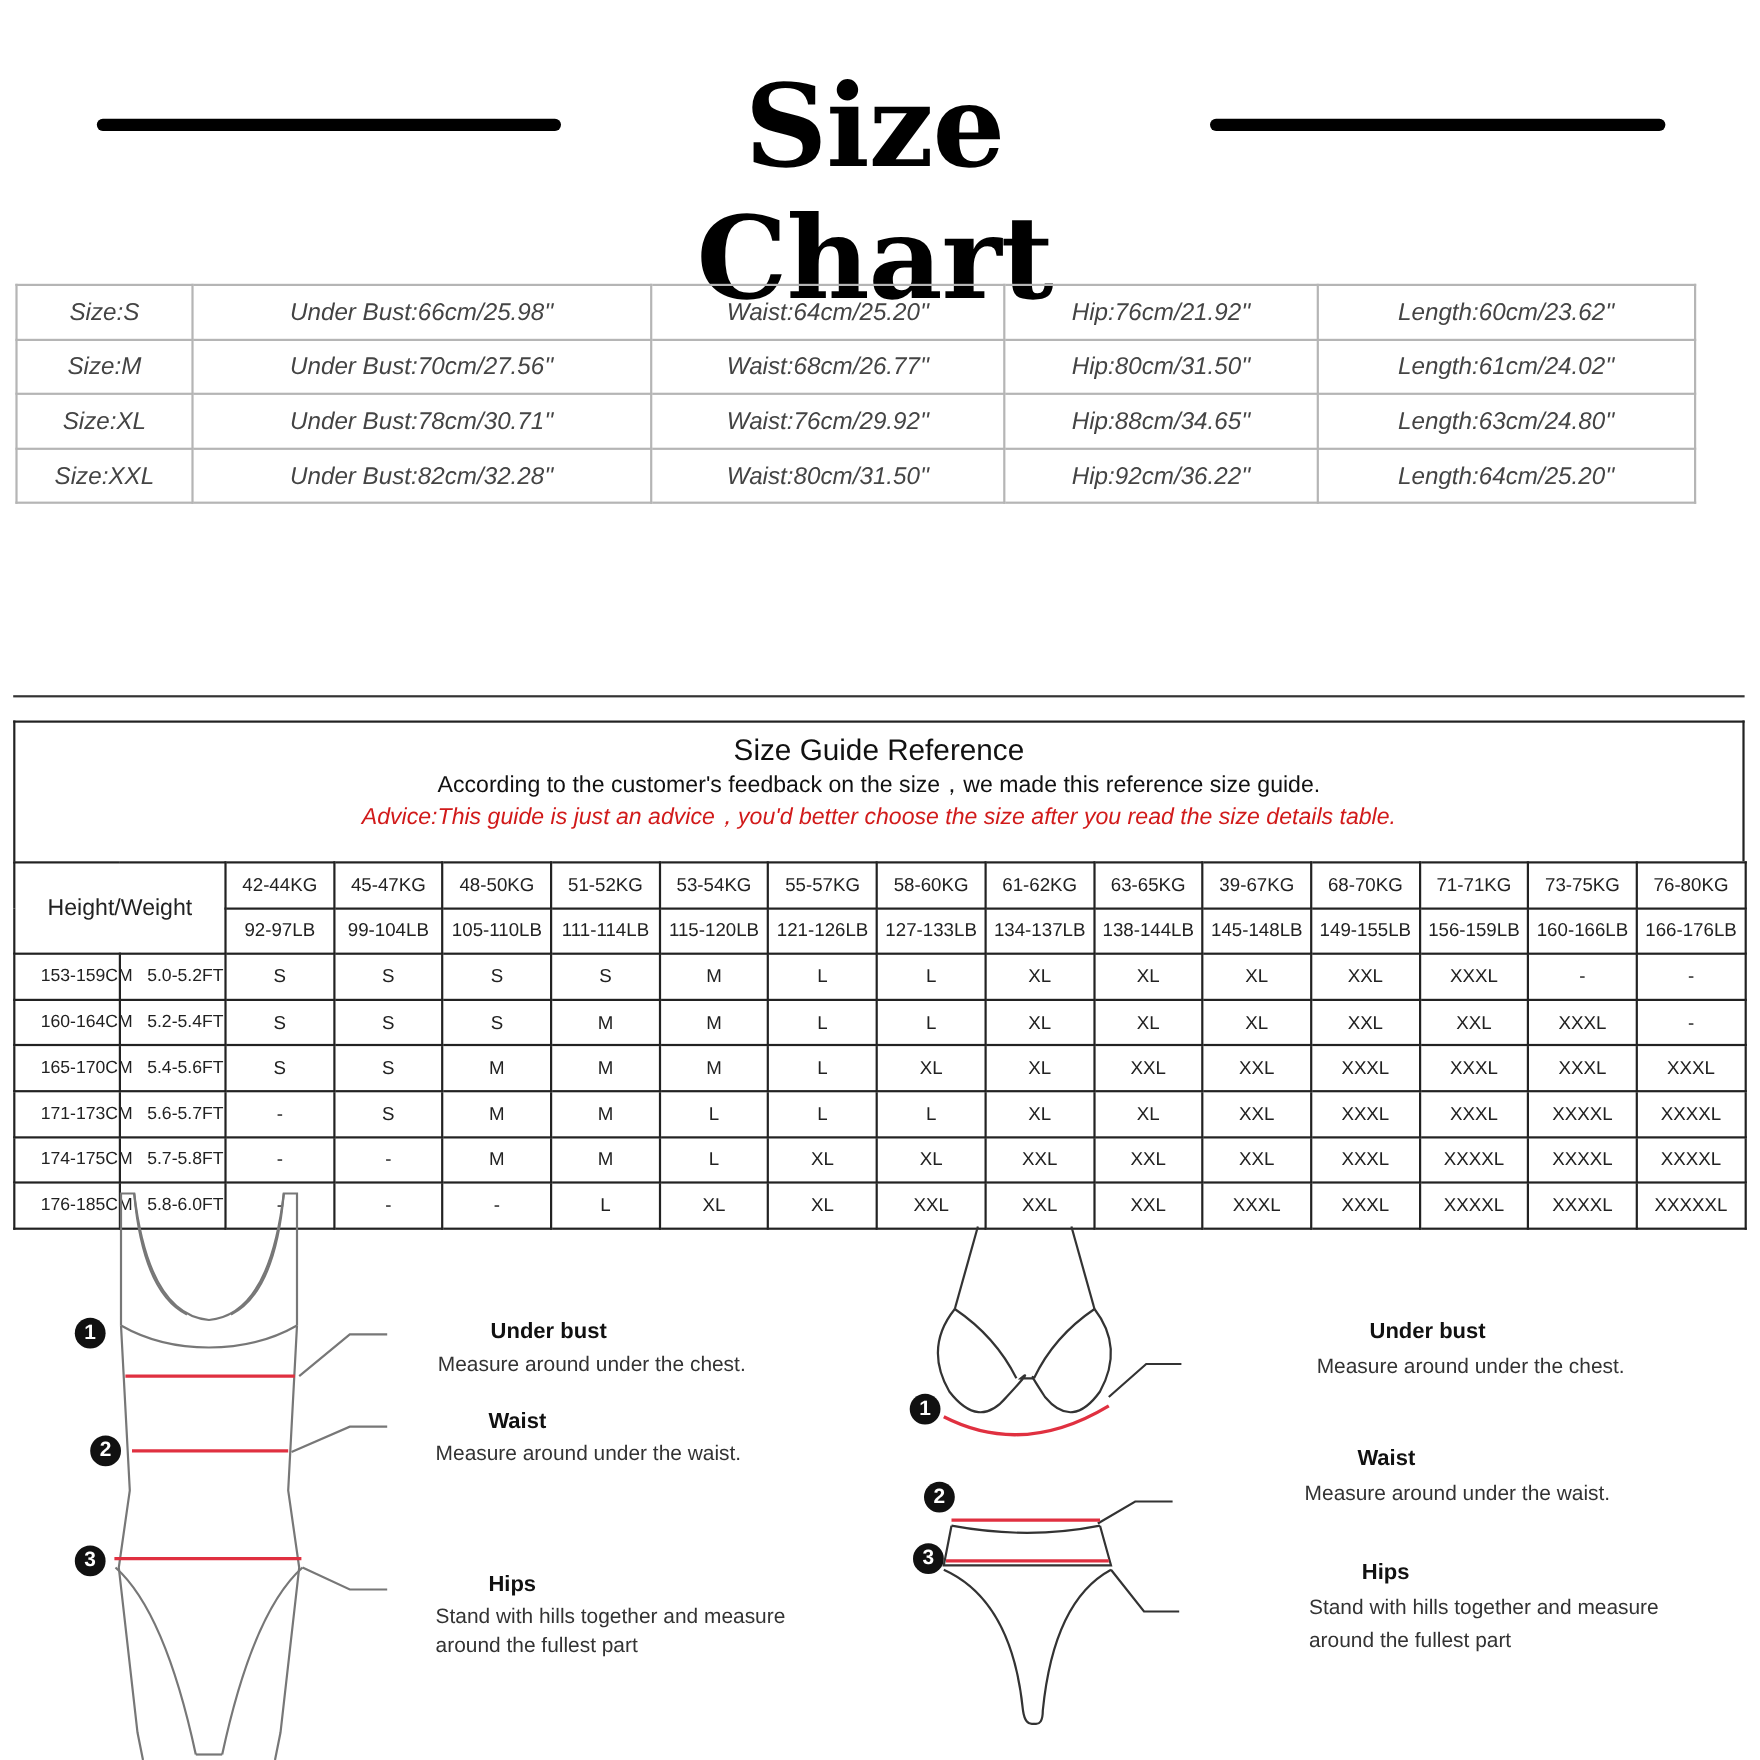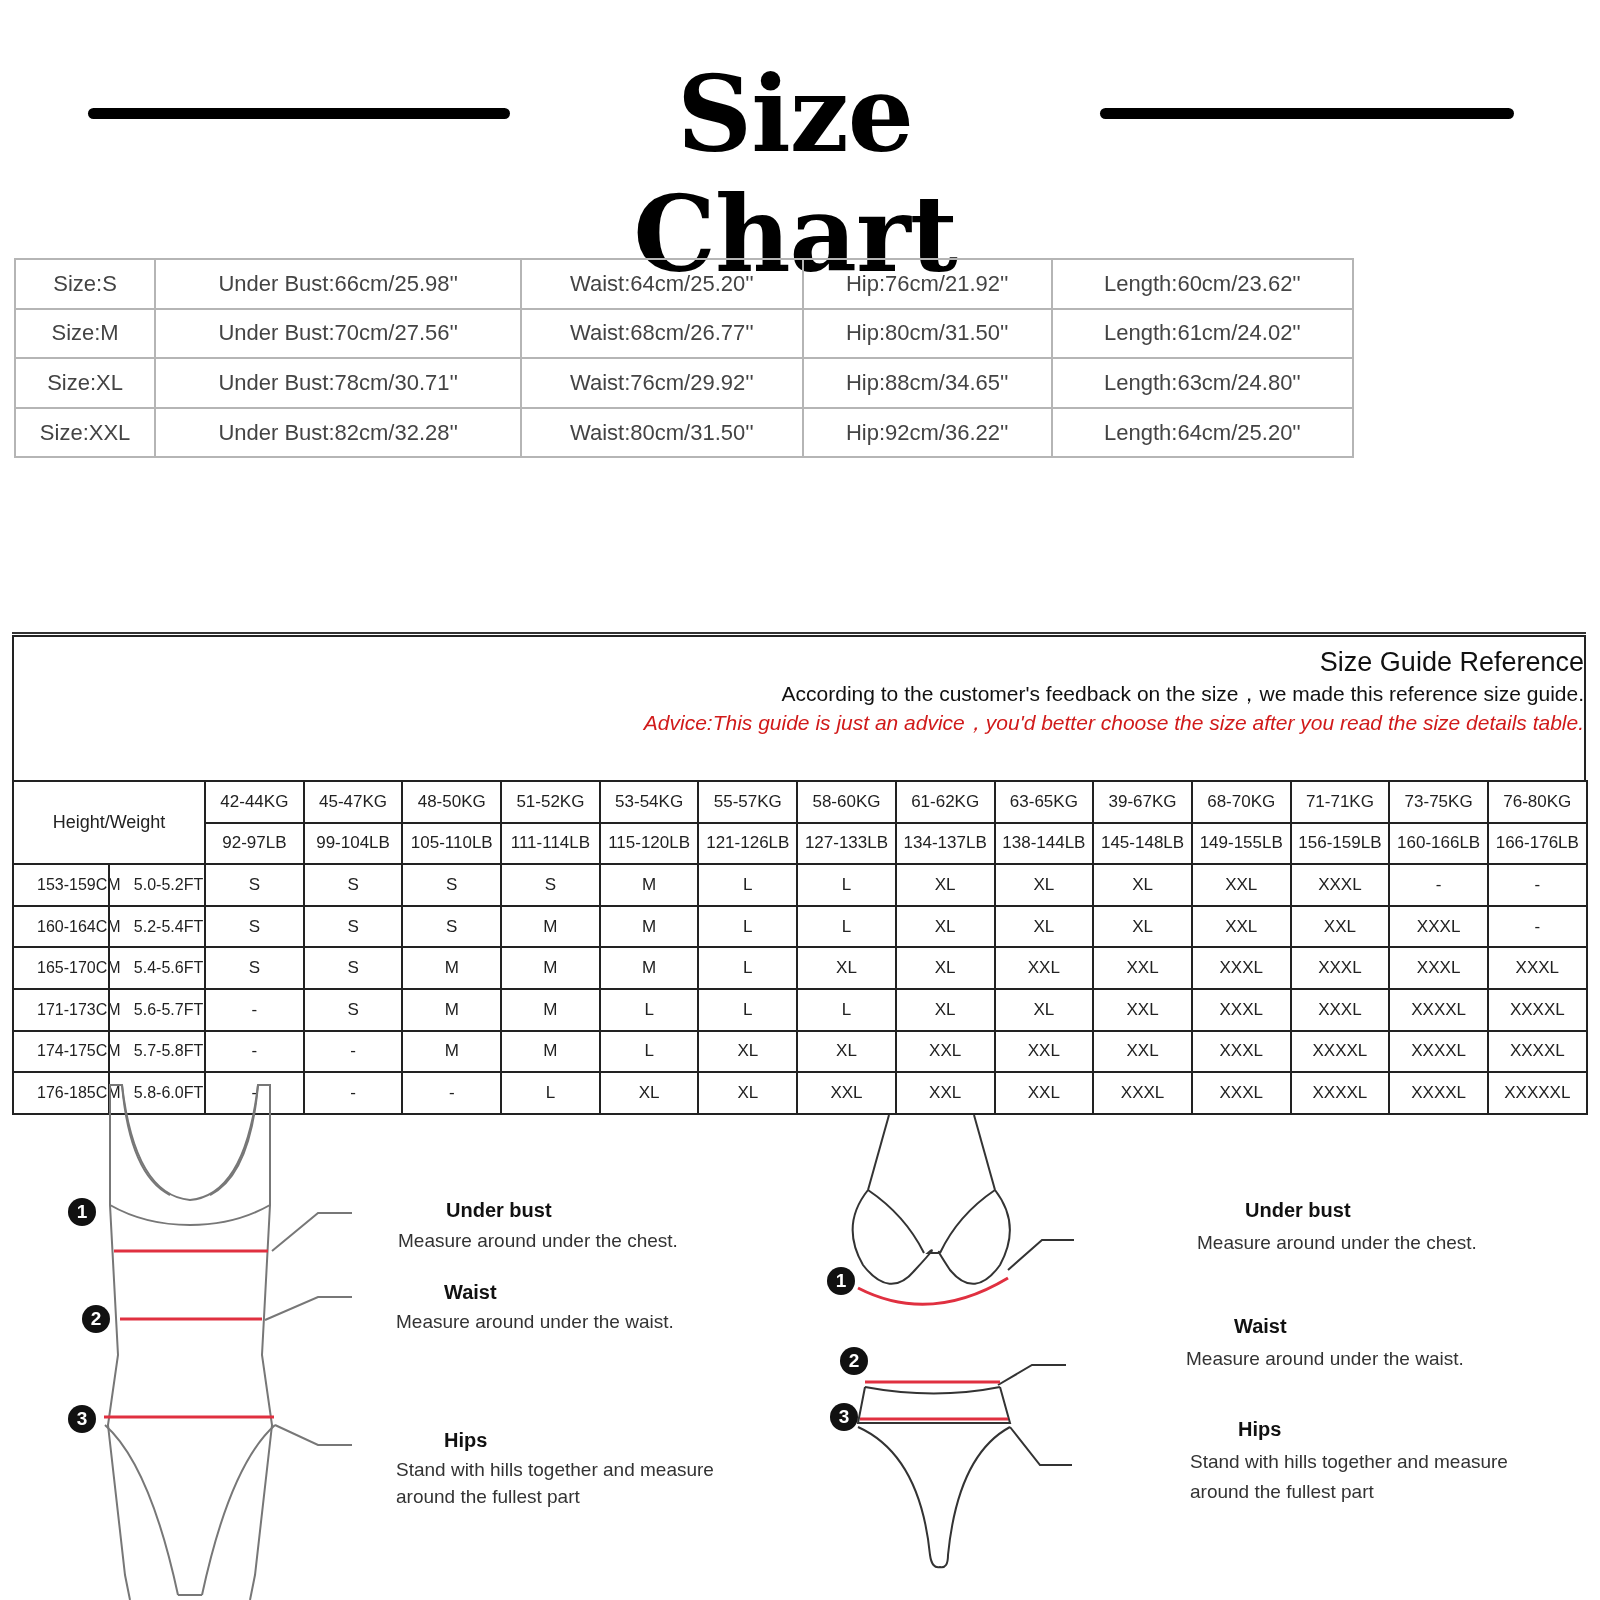--- a/index.html
+++ b/index.html
@@ -8,33 +8,33 @@
 
   
   .title-wrap { position: absolute; top: 55px; left: 0; width: 1513px; height: 120px; }
   .title-line { position: absolute; top: 108px; height: 11px; background: #000; border-radius: 6px; }
   .title-line.left { left: 88px; width: 422px; top: 53px; }
   .title-line.right { left: 1100px; width: 414px; top: 53px; }
   .title-text { position: absolute; left: 530px; width: 530px; top: 0; text-align: center;
     font-family: "DejaVu Serif", serif; font-weight: bold; font-size: 104px; line-height: 120px; color: #000; letter-spacing: -1px; }
 
   
-  .meas-table { position: absolute; top: 258px; left: 14px; width: 1340px; border-collapse: collapse; }
+  .meas-table { position: absolute; top: 258px; left: 14px; width: 1528px; border-collapse: collapse; font-style: italic; }
   .meas-table td { border: 2px solid #b5b5b5; height: 49.6px; text-align: center; font-size: 22px; color: #444; }
 
   
   .guide { position: absolute; top: 635px; left: 12px; width: 1574px; }
   .guide-top-border { position: absolute; top: -3px; left: 0; width: 1574px; height: 2px; background: #333; }
-  .guide-head { border: 2px solid #222; border-bottom: none; height: 145px; text-align: right; }
+  .guide-head { border: 2px solid #222; border-bottom: none; height: 128px; text-align: center; margin-top: 20px; }
   .guide-head .g-title { font-size: 27px; color: #111; padding-top: 8px; line-height: 34px; }
   .guide-head .g-sub { font-size: 21px; color: #111; line-height: 30px; }
   .guide-head .g-advice { font-size: 21px; color: #d11a1a; line-height: 28px; font-style: italic; }
   .guide-table { width: 1574px; border-collapse: collapse; table-layout: fixed; }
   .guide-table td { border: 2px solid #222; height: 41.6px; text-align: center; font-size: 17px; color: #222; white-space: nowrap; }
-  .guide-table td.hw { font-size: 18px; }
+  .guide-table td.hw { font-size: 21px; }
   .guide-table td.hcm, .guide-table td.hft { font-size: 16px; padding-left: 23px; }
 
   
   .diagram { position: absolute; }
   .label-title { position: absolute; font-weight: bold; font-size: 20px; color: #111; margin-left: 48px; }
   .label-desc { position: absolute; font-size: 19px; color: #333; line-height: 28px; }
   .badge { position: absolute; width: 28px; height: 28px; border-radius: 50%; background: #111; color: #fff;
     font-weight: bold; font-size: 19px; text-align: center; line-height: 28px; }
 </style>
 </head>

